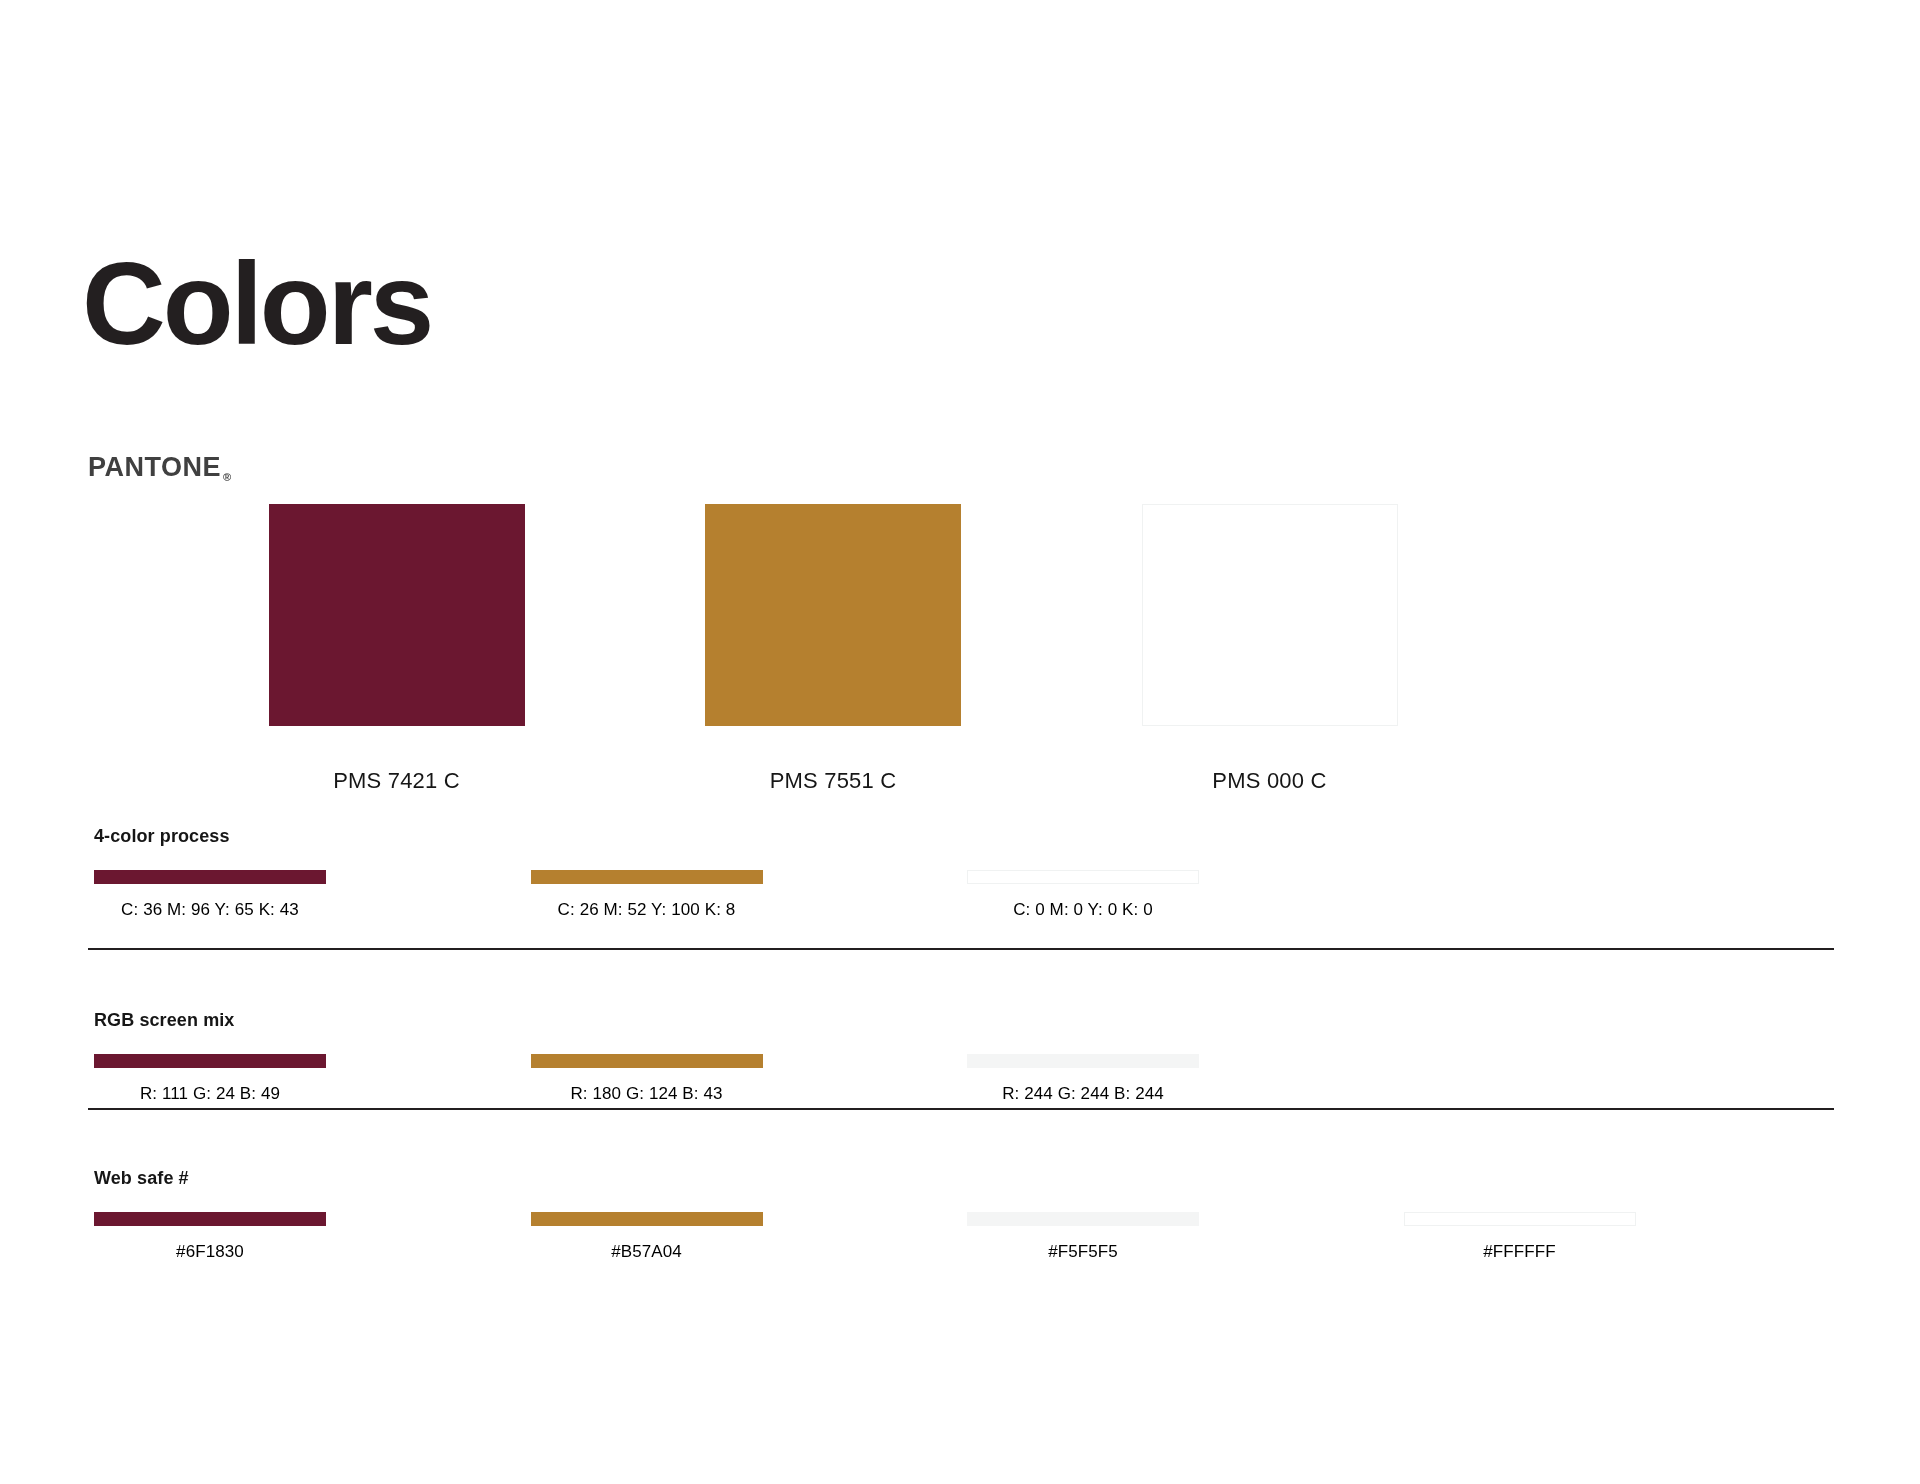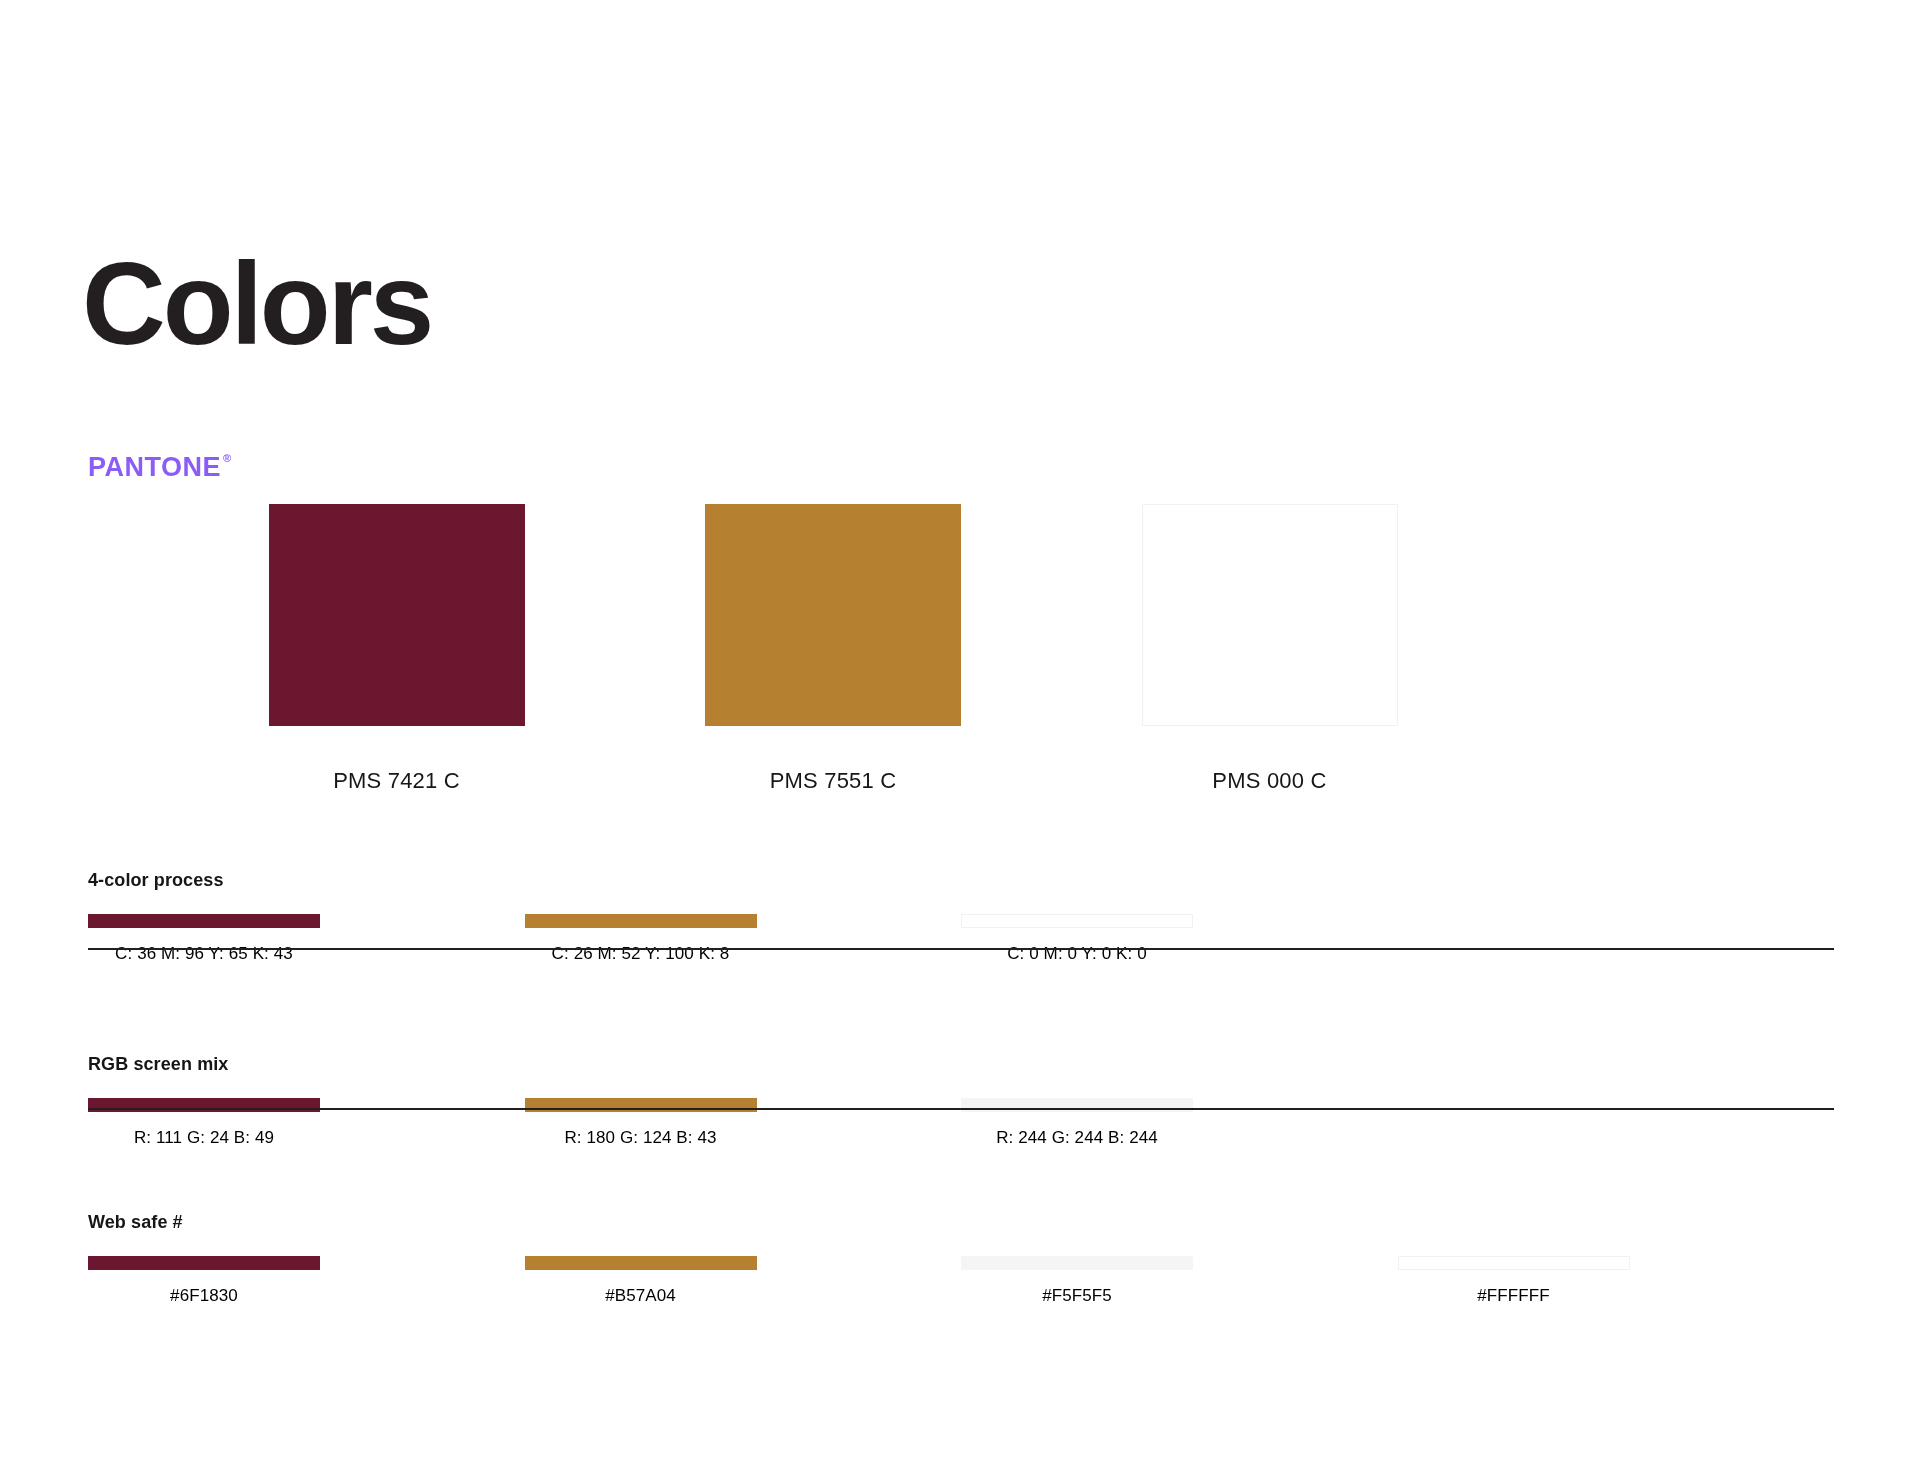--- a/index.html
+++ b/index.html
@@ -34,23 +34,23 @@
   }
 
   
   .pantone-logo {
     position: absolute;
     left: 88px;
     top: 452px;
     font-size: 27px;
     font-weight: 700;
     letter-spacing: 0.5px;
-    color: #8b5cf6;
-    display: flex;
-    align-items: flex-start;
+    color: #404040;
+    display: flex;
+    align-items: flex-end;
   }
   .pantone-logo .reg {
     font-size: 11px;
     line-height: 1;
     margin-left: 2px;
     margin-top: 1px;
     font-weight: 700;
   }
 
   
@@ -80,23 +80,22 @@
     text-align: center;
     margin-top: 42px;
     font-size: 22px;
     letter-spacing: 0.2px;
     color: #161616;
   }
 
   
   .spec-section {
     position: absolute;
-    left: 88px;
+    left: 94px;
     width: 1746px;
-    margin-top: 44px;
   }
   .spec-section.s1 { top: 826px; }
   .spec-section.s2 { top: 1010px; }
   .spec-section.s3 { top: 1168px; }
 
   .spec-heading {
     font-size: 18px;
     font-weight: 700;
     letter-spacing: 0.1px;
     color: #161616;

